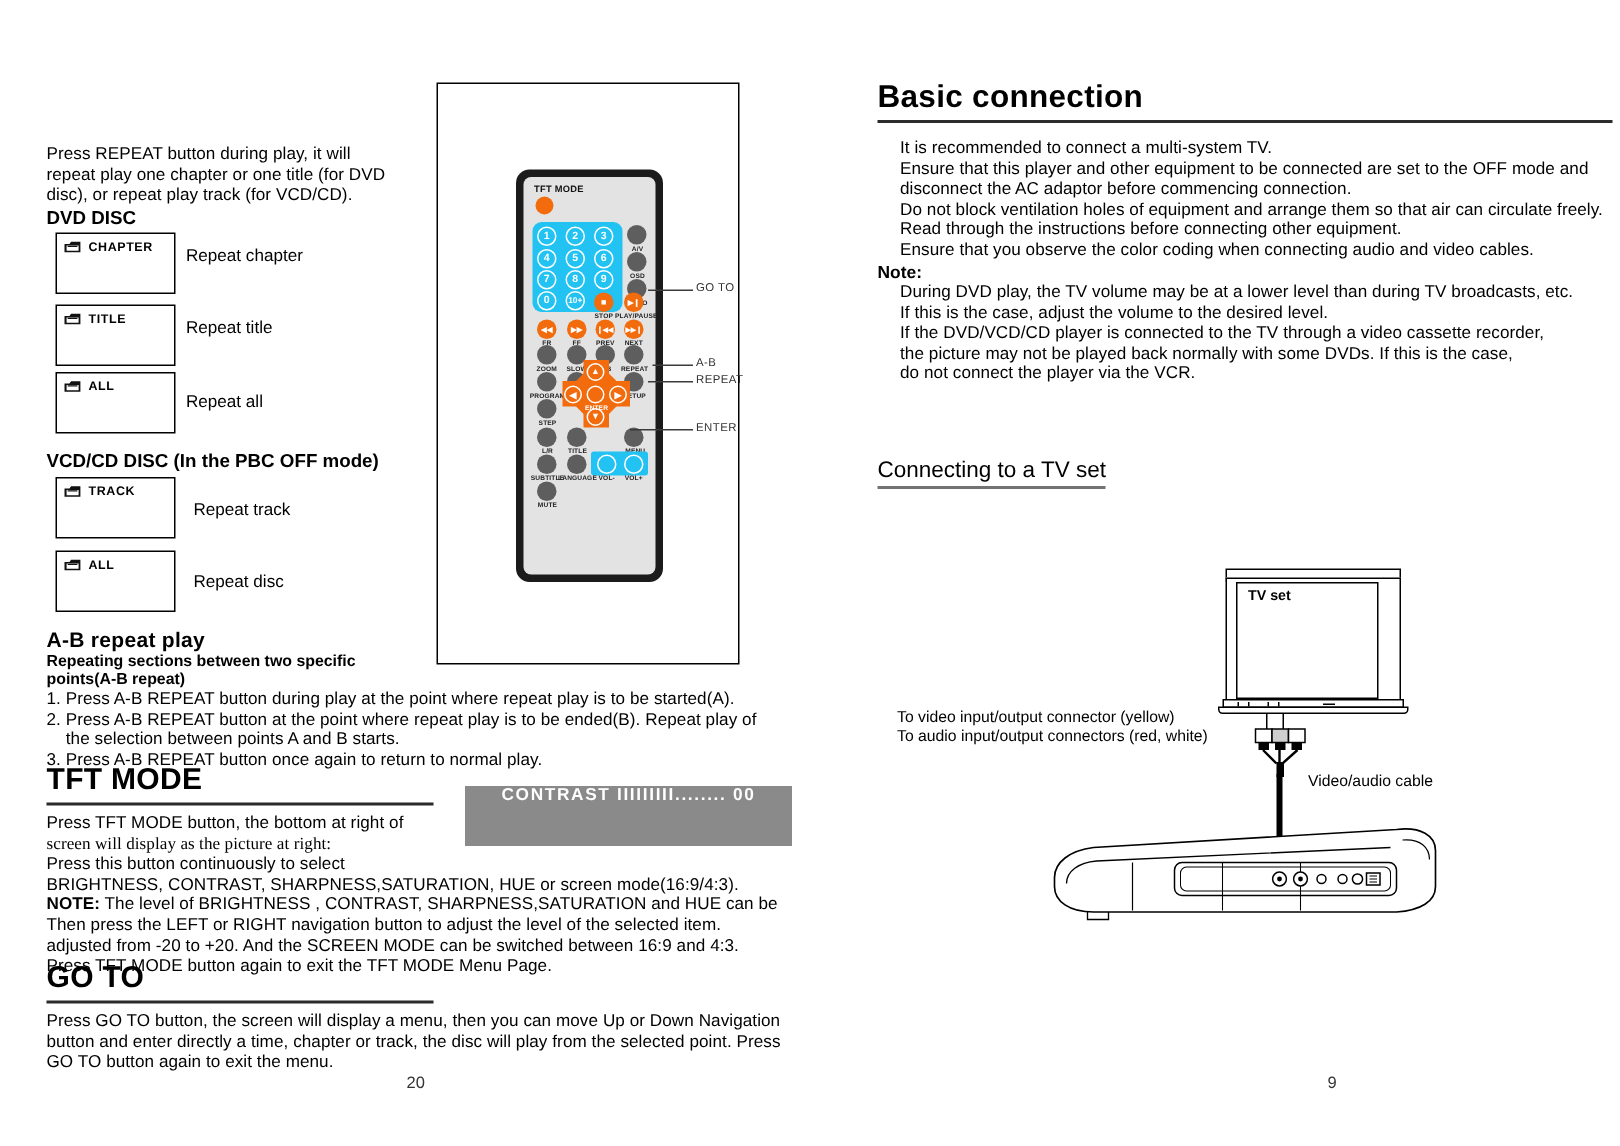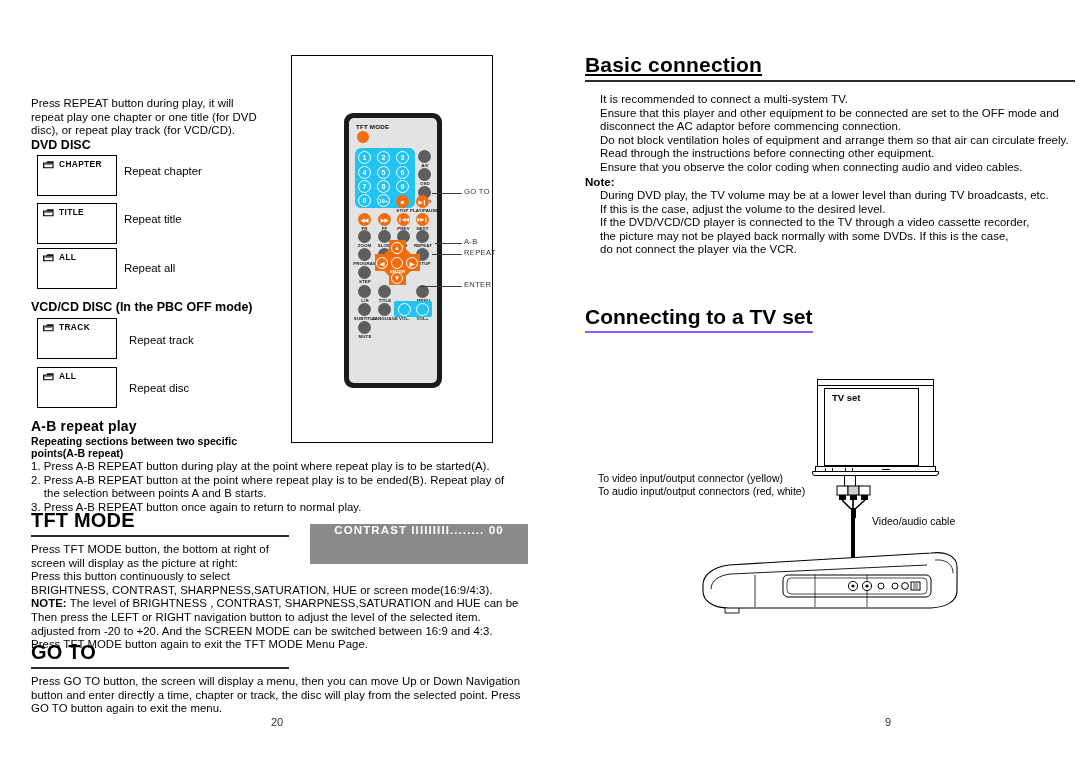--- a/index.html
+++ b/index.html
@@ -17,22 +17,22 @@
   .col-left{position:absolute;left:0;top:0;width:540px;height:764px;}
   .col-right{position:absolute;left:540px;top:0;width:540px;height:764px;}
 
   
   .h1{
     font-size:21px;font-weight:bold;letter-spacing:.2px;
     padding-bottom:3px;margin:0;
   }
   .h1.rule{border-bottom:2.4px solid #2b2b2b;}
   .h2{
-    font-size:21px;font-weight:bold;margin:0;padding-bottom:2px;
-    display:inline-block;border-bottom:2px solid #8b5cf6;
+    font-size:15px;font-weight:normal;margin:0;padding-bottom:2px;
+    display:inline-block;border-bottom:2px solid #737373;
   }
   .h3{font-size:12.5px;font-weight:bold;margin:0;}
 
   .body-txt{
     font-size:11.4px;line-height:13.6px;letter-spacing:.05px;
   }
   .body-txt p{margin:0;}
   .rbox{
     position:absolute;left:0;top:0;
     width:80px;height:41px;
@@ -220,21 +220,21 @@
     <div style="position:absolute;left:31px;top:509px;width:258px;">
       <div class="h1 rule" style="font-size:20px;">TFT MODE</div>
     </div>
 
     <div class="osd" style="left:310px;top:524px;width:218px;height:40px;">
       <span>CONTRAST IIIIIIIII........ 00</span>
     </div>
 
     <div class="body-txt" style="position:absolute;left:31px;top:543px;width:505px;">
       <p style="width:262px;">Press TFT MODE button, the bottom at right of</p>
-      <p style="width:262px;">screen will display as the picture at right:</p>
+      <p style="width:262px;font-family:Liberation Serif, serif;">screen will display as the picture at right:</p>
       <p>Press this button continuously to select</p>
       <p>BRIGHTNESS, CONTRAST, SHARPNESS,SATURATION, HUE or  screen mode(16:9/4:3).</p>
       <p>
         <span style="font-weight:bold;">NOTE:</span><span> The level of BRIGHTNESS , CONTRAST, SHARPNESS,SATURATION and HUE can be</span>
       </p>
       <p>Then press the LEFT or RIGHT navigation button to adjust the level of the selected item.</p>
       <p>adjusted from -20 to +20. And  the SCREEN MODE can be switched between 16:9 and 4:3.</p>
       <p>Press TFT MODE button again to exit the TFT MODE Menu Page.</p>
     </div>
 
@@ -353,21 +353,21 @@
 
     <div class="callout-line" style="left:140px;top:198px;width:30px;"></div>
     <div class="callout-txt" style="left:172px;top:192px;">REPEAT</div>
 
     <div class="callout-line" style="left:128px;top:230px;width:42px;"></div>
     <div class="callout-txt" style="left:172px;top:224px;">ENTER</div>
   </div>
 
   <div class="col-right">
 
-    <div style="position:absolute;left:45px;top:53px;width:490px;text-decoration:underline;">
+    <div style="position:absolute;left:45px;top:53px;width:490px;">
       <div class="h1 rule">Basic connection</div>
     </div>
 
     <div class="body-txt" style="position:absolute;left:60px;top:93px;width:480px;">
       <p>It is recommended to connect a multi-system TV.</p>
       <p>Ensure that this player and other equipment to be connected are set to the OFF mode and</p>
       <p>disconnect the AC adaptor before commencing connection.</p>
       <p>Do not block ventilation holes of equipment and arrange them so that air can circulate freely.</p>
       <p>Read through the instructions before connecting other equipment.</p>
       <p>Ensure that you observe the color coding when connecting audio and video cables.</p>

